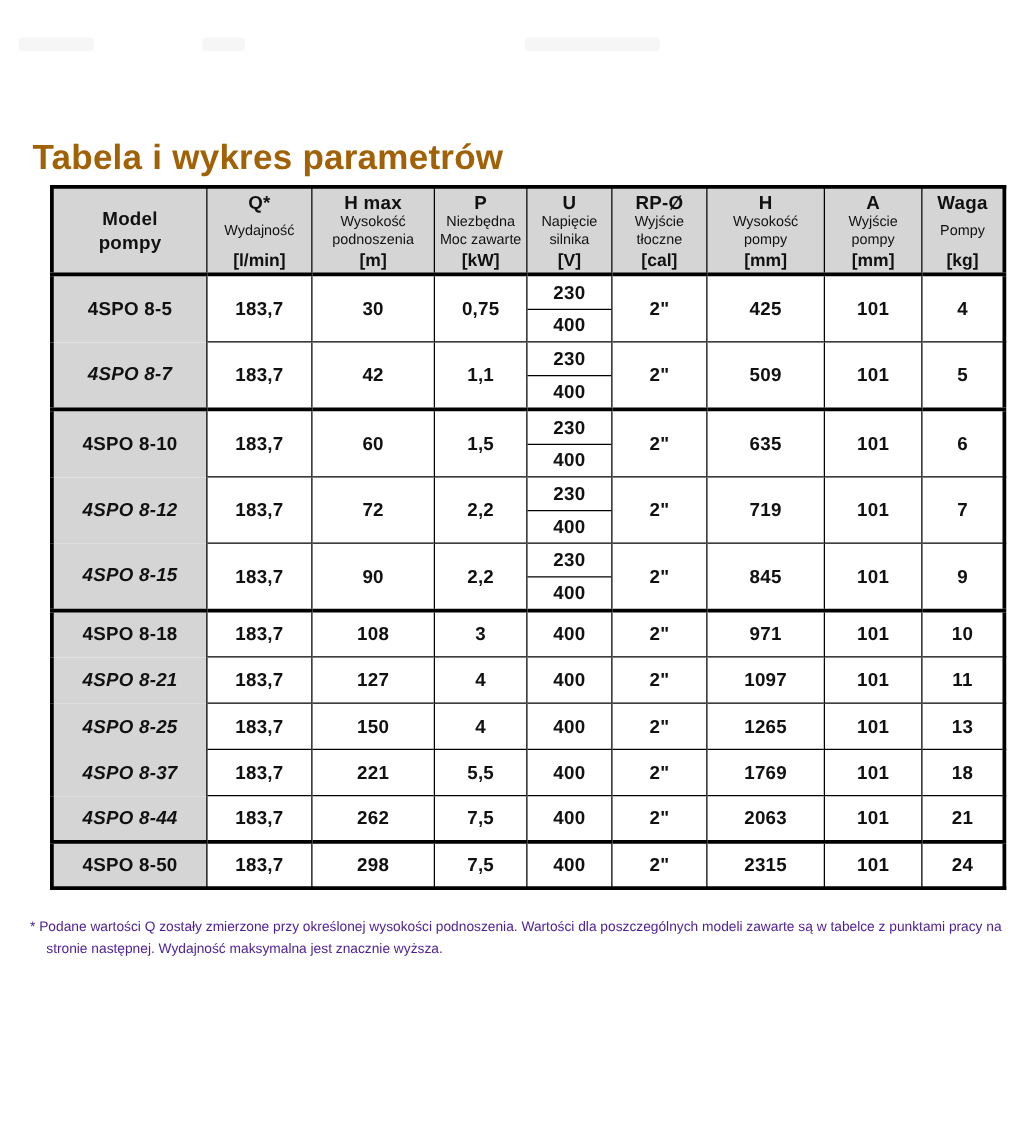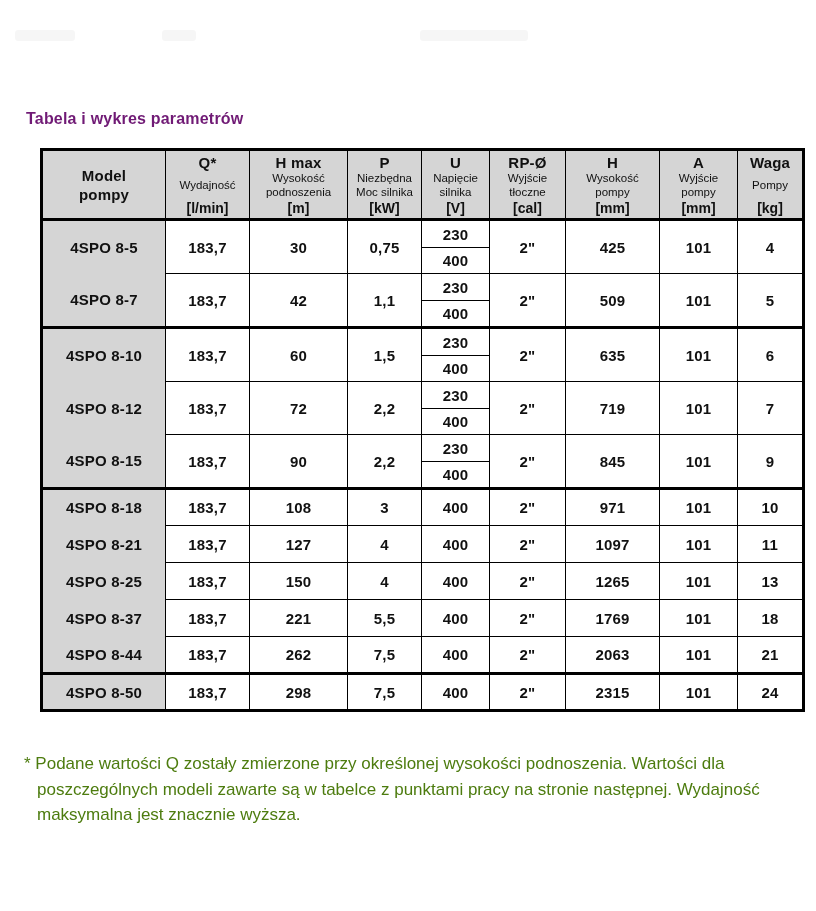--- a/index.html
+++ b/index.html
@@ -15,23 +15,23 @@
     position: absolute; top: 30px; height: 11px;
     background: rgba(0,0,0,0.035); border-radius: 3px;
   }
   .wm1 { left: 15px;  width: 60px; }
   .wm2 { left: 162px; width: 34px; }
   .wm3 { left: 420px; width: 108px; }
 
   .title {
     position: absolute; left: 26px; top: 110px;
     margin: 0;
-    font-size: 16px; font-weight: bold;
+    font-size: 28px; font-weight: bold;
     letter-spacing: 0.2px;
-    color: #701a75; 
+    color: #a16207; 
   }
 
   table.params {
     position: absolute; left: 40px; top: 148px;
     width: 762px;
     border-collapse: collapse;
     table-layout: fixed;
     border: 3px solid #000;
   }
   .params th, .params td {
@@ -58,35 +58,35 @@
   .hl2 { font-size: 11.5px; font-weight: normal; line-height: 1.15; max-width: 66px; }
   .hl3 { font-size: 14px; font-weight: bold; text-align: center; }
 
   .params tbody td {
     font-size: 15px; font-weight: bold; letter-spacing: 0.2px;
   }
   .params tbody td.model { background: #d5d5d5; }
   .params tbody tr.dual   { height: 52px; }
   .params tbody tr.single { height: 37px; }
   .params tbody tr.group-start td { border-top: 3px solid #000; }
-  .params tbody tr:not(.group-start) td.model { border-top: 0; }
+  .params tbody tr:not(.group-start) td.model { border-top: 0; font-style: italic; }
 
   td.ucell { padding: 0; }
   .usub {
     height: 26px;
     display: flex; align-items: center; justify-content: center;
   }
   .usub + .usub { border-top: 1px solid #000; height: 25px; }
 
   .footnote {
-    position: absolute; left: 24px; top: 751px;
+    position: absolute; left: 24px; top: 734px;
     width: 778px; margin: 0;
-    font-size: 17px; line-height: 1.5;
+    font-size: 11px; line-height: 1.5;
     padding-left: 13px; text-indent: -13px;
-    color: #4d7c0f;
+    color: #4c1d95;
   }
 </style>
 </head>
 <body>
 
 <div>
 
   <div class="watermark-blob wm1"></div>
   <div class="watermark-blob wm2"></div>
   <div class="watermark-blob wm3"></div>
@@ -123,21 +123,21 @@
         <th>
           <div class="hwrap">
               <div class="hl1">H max</div>
               <div class="hl2">Wysokość podnoszenia</div>
               <div class="hl3">[m]</div>
             </div>
         </th>
         <th>
           <div class="hwrap">
               <div class="hl1">P</div>
-              <div class="hl2">Niezbędna Moc silnika</div>
+              <div class="hl2">Niezbędna Moc zawarte</div>
               <div class="hl3">[kW]</div>
             </div>
         </th>
         <th>
           <div class="hwrap">
               <div class="hl1">U</div>
               <div class="hl2">Napięcie silnika</div>
               <div class="hl3">[V]</div>
             </div>
         </th>

